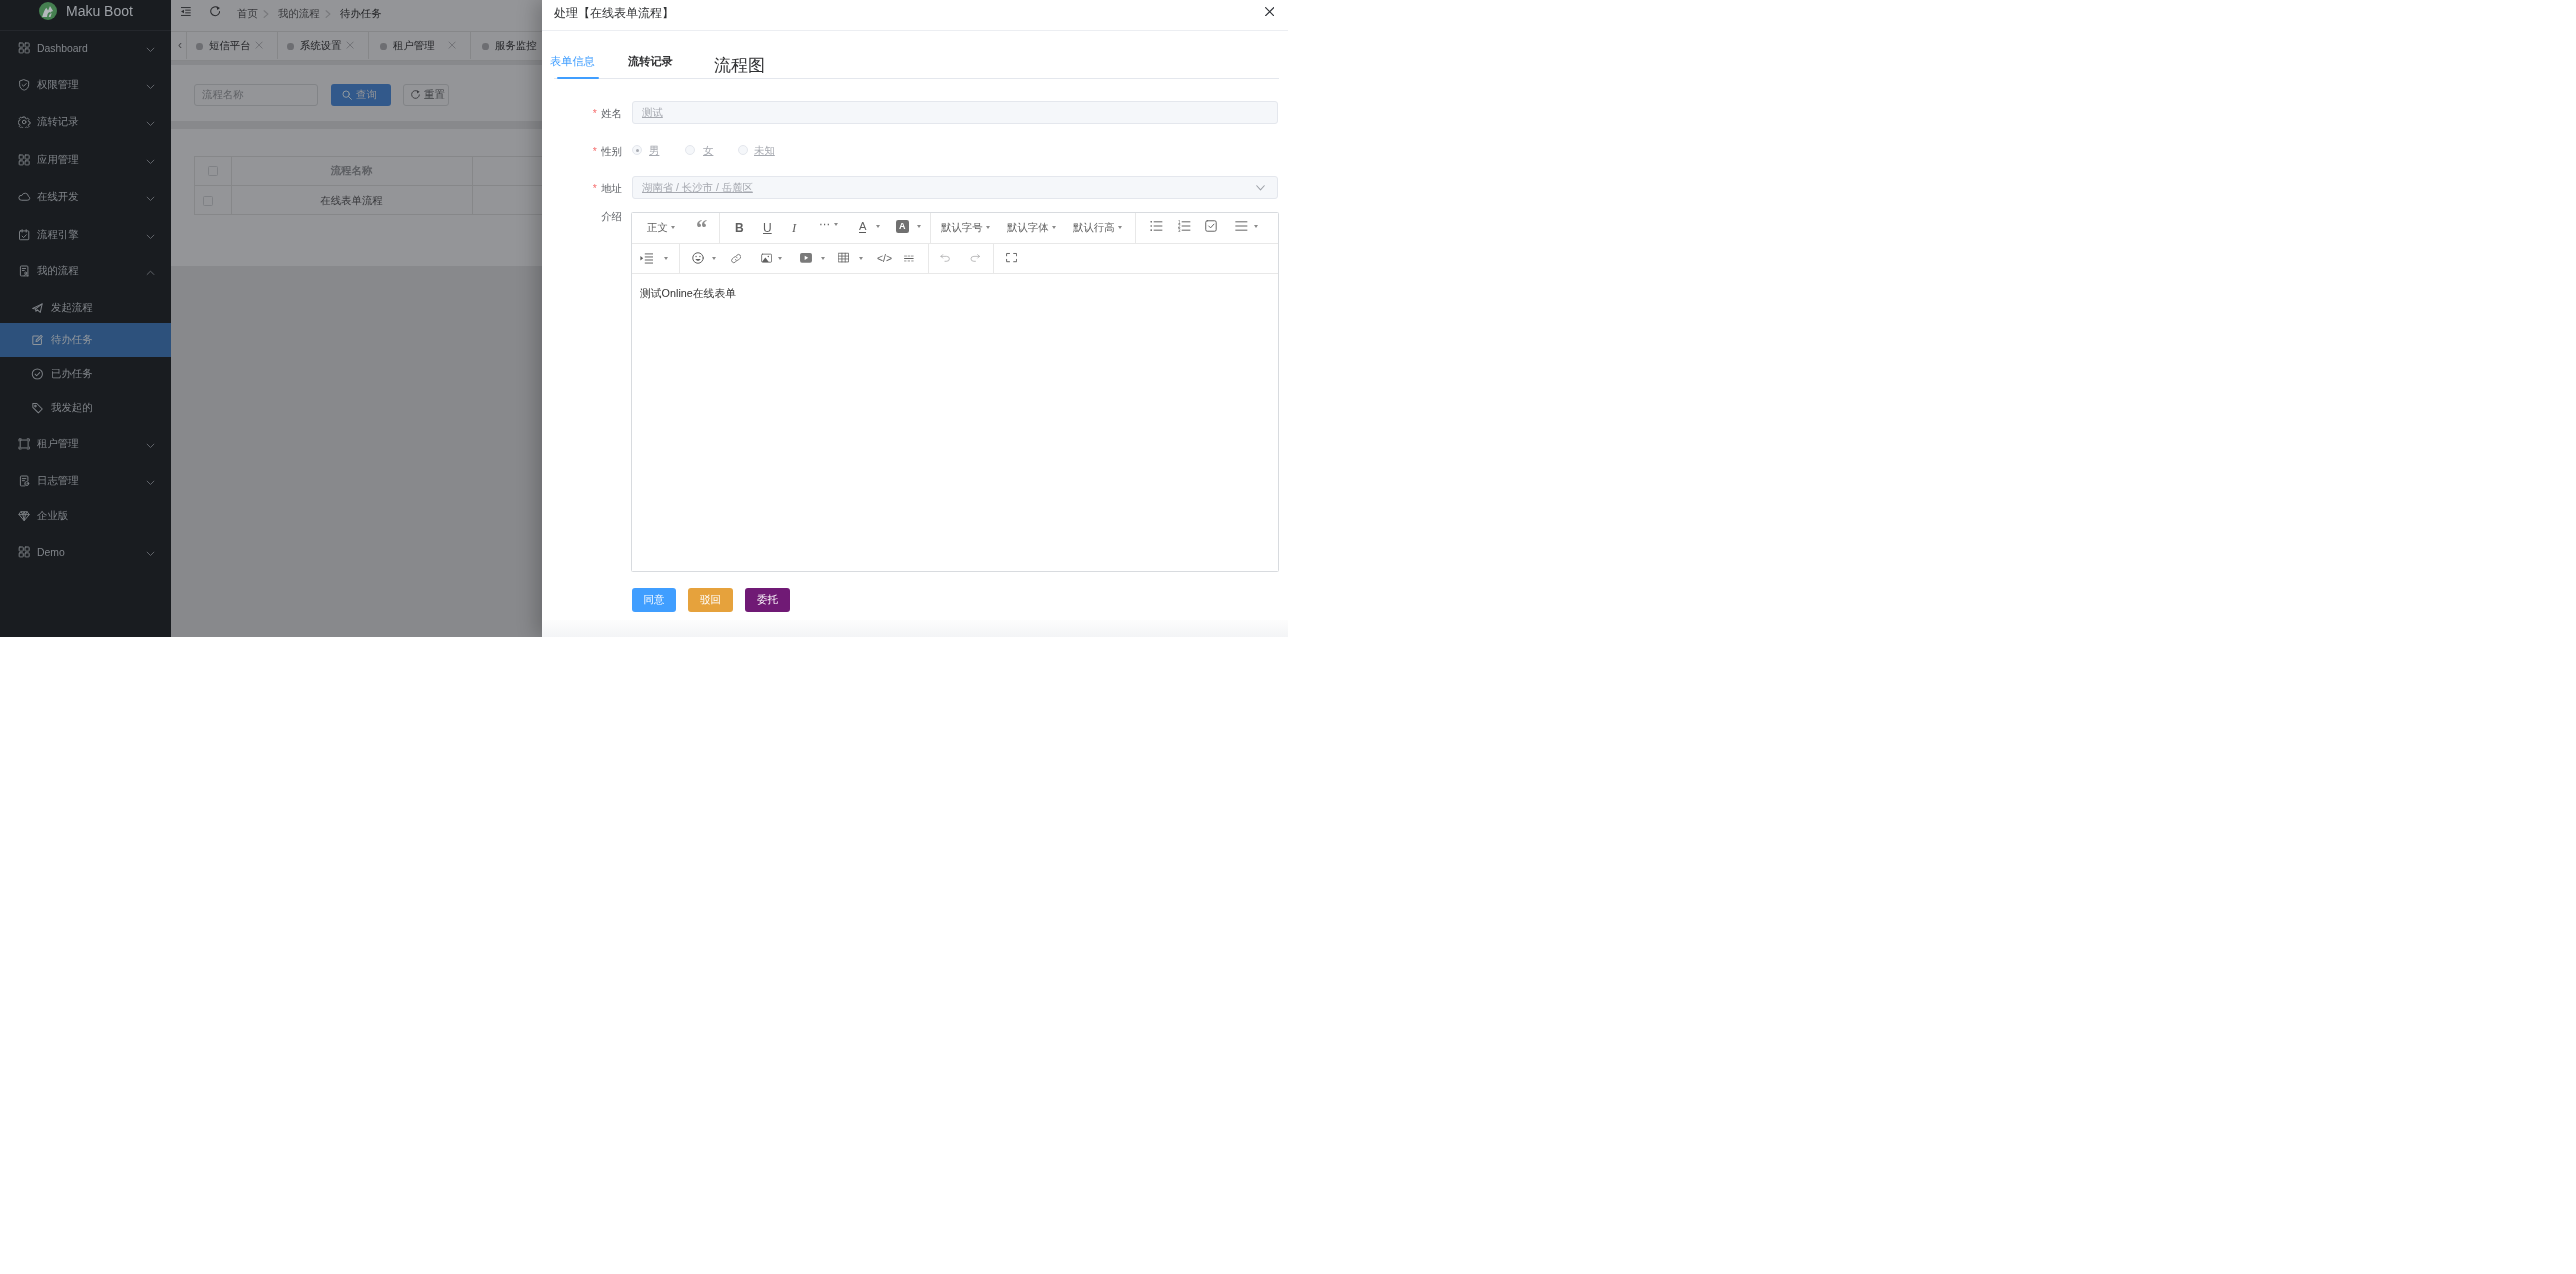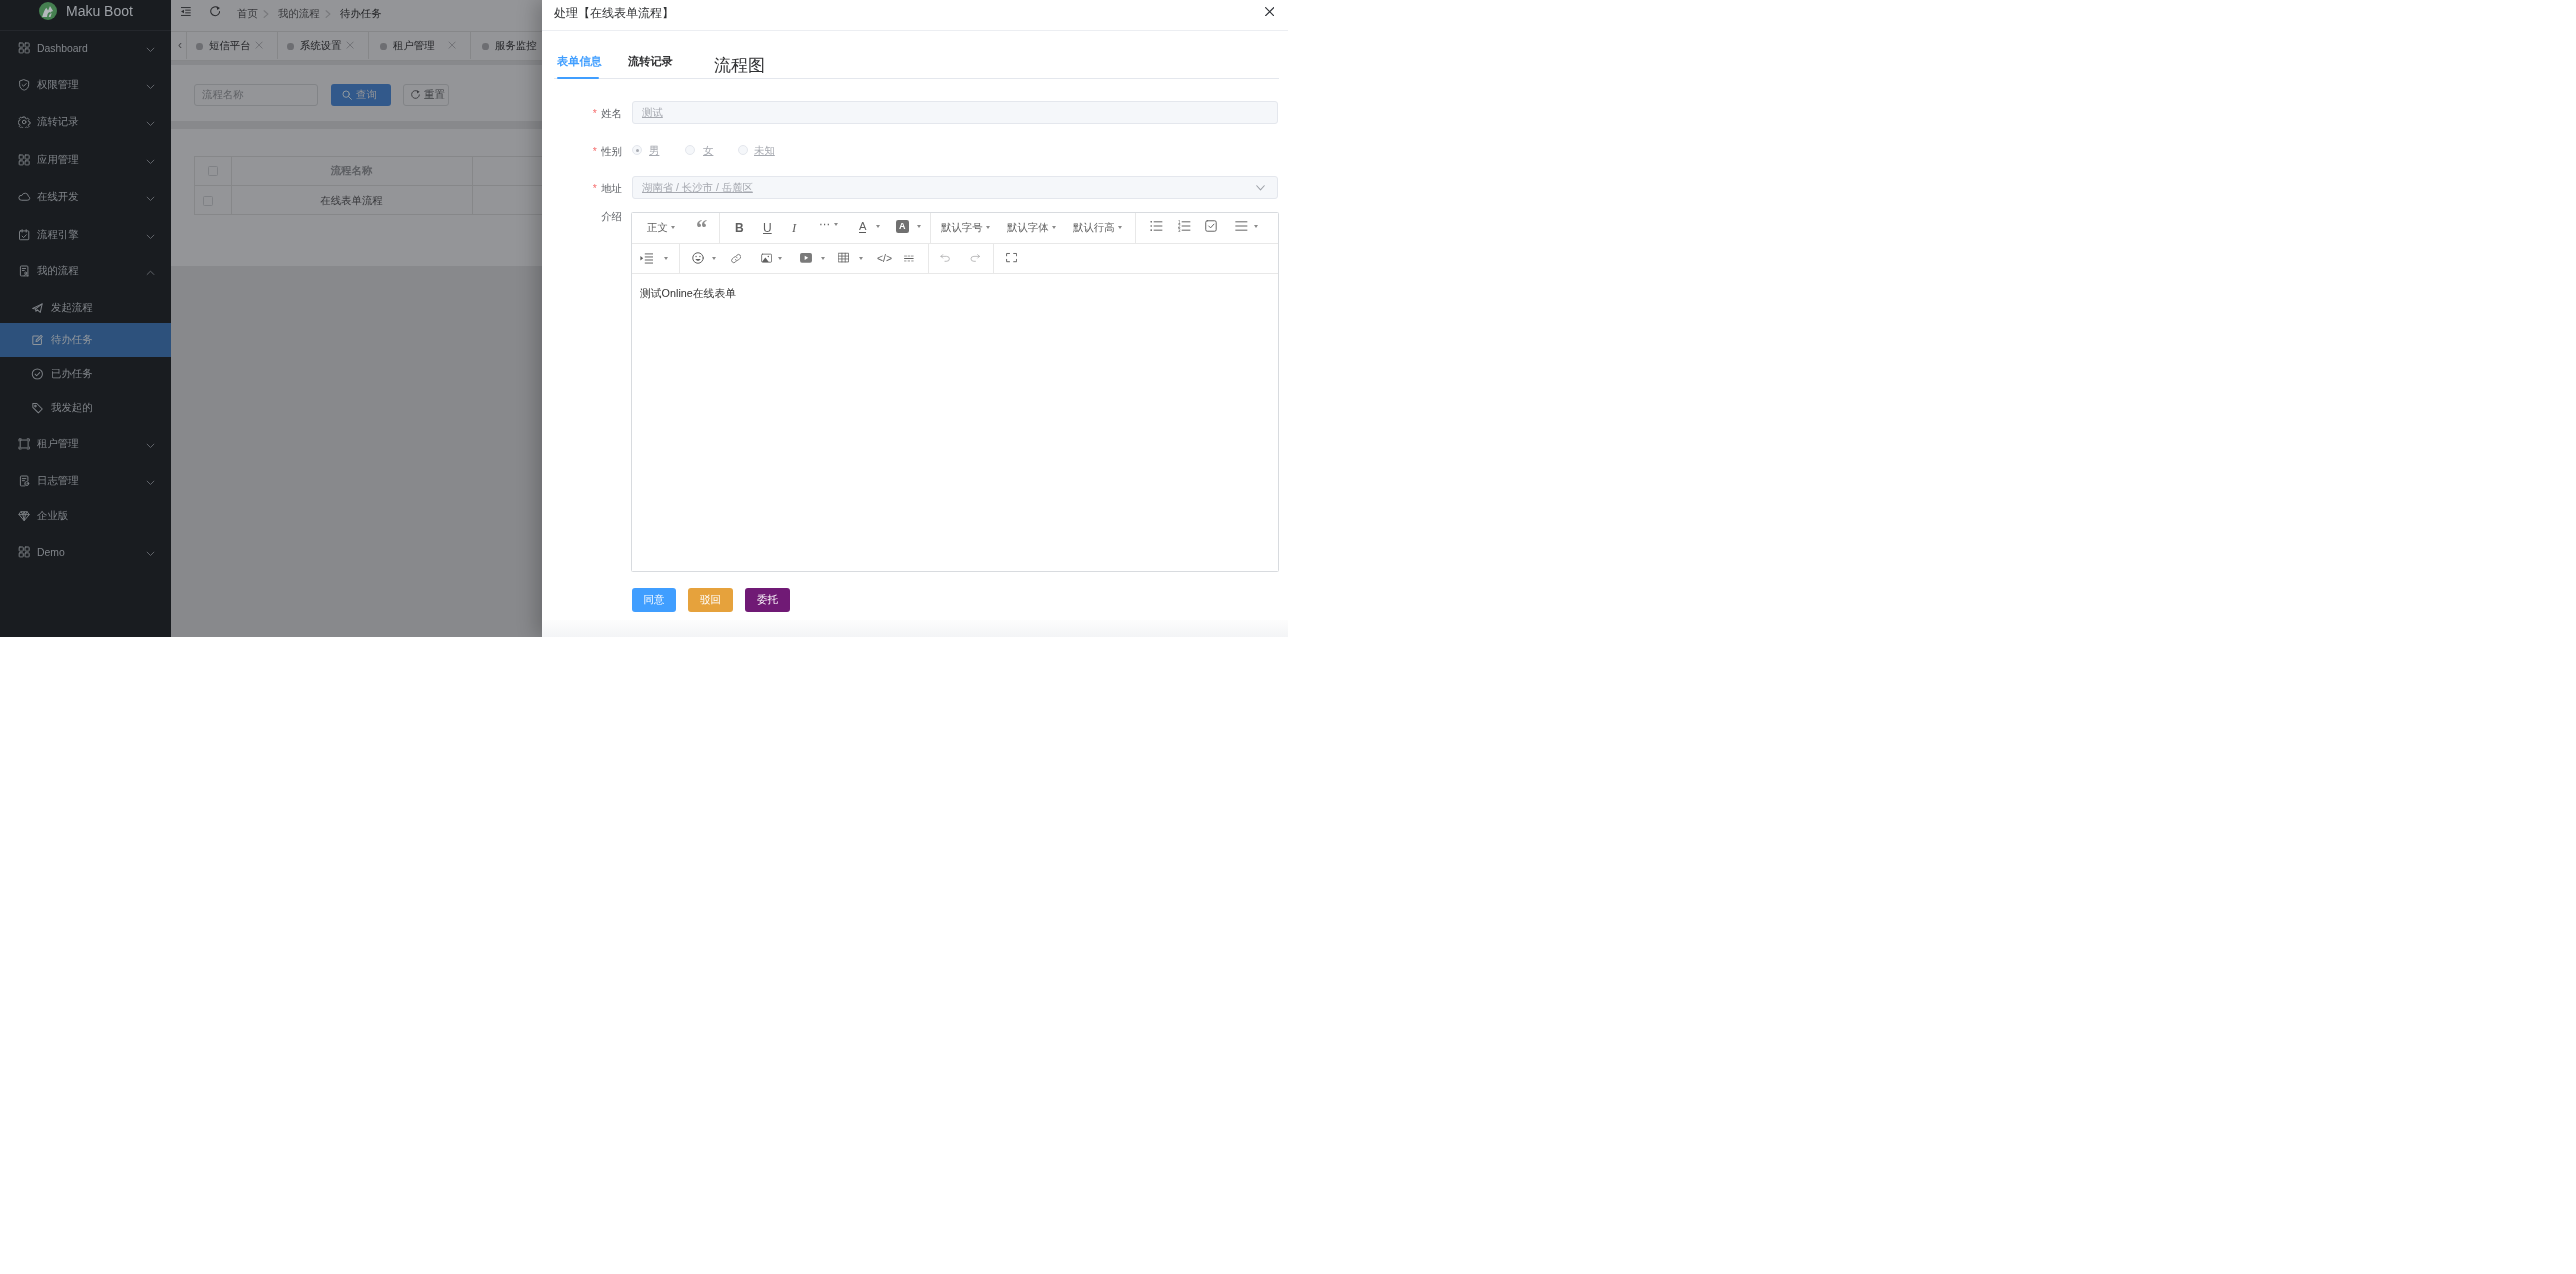--- a/index.html
+++ b/index.html
@@ -297,21 +297,21 @@
   </div>
 
   <div id="drawer">
     <div class="dw" style="left:12px;top:5.2px;font-size:12px;color:#2f3133">处理【在线表单流程】</div>
     <svg class="dw" style="left:723px;top:7.2px" width="9.3" height="9.3" viewBox="0 0 15 15" stroke="#303338" stroke-width="1.9" stroke-linecap="round">
         <line x1="1" y1="1" x2="14" y2="14"></line>
         <line x1="14" y1="1" x2="1" y2="14"></line>
       </svg>
     <div class="dw" style="left:0;top:30px;width:746px;height:0.7px;background:#eceef2"></div>
 
-    <div class="dw" style="left:15px;top:54px;font-size:11.2px;font-weight:700;color:#409eff">表单信息</div>
+    <div class="dw" style="left:8px;top:54px;font-size:11.2px;font-weight:400;color:#409eff">表单信息</div>
     <div class="dw" style="left:86px;top:54px;font-size:11.2px;font-weight:600;color:#303133">流转记录</div>
     <div class="dw" style="left:172px;top:54px;font-size:17px;font-weight:400;color:#303133">流程图</div>
     <div class="dw" style="left:12.3px;top:78px;width:725px;height:0.7px;background:#e4e7ed"></div>
     <div class="dw" style="left:15px;top:77px;width:42px;height:1.9px;background:#409eff;border-radius:1.5px"></div>
 
     <div class="lbl" style="left:0;top:107px;width:80px;text-align:right"><span class="star">*</span>姓名</div>
     <div class="inp" style="left:90px;top:101px;width:646px;height:23px"></div>
     <div class="dw ph" style="left:100px;top:101px;height:23px;line-height:23px">测试</div>
 
     <div class="lbl" style="left:0;top:145px;width:80px;text-align:right"><span class="star">*</span>性别</div>

